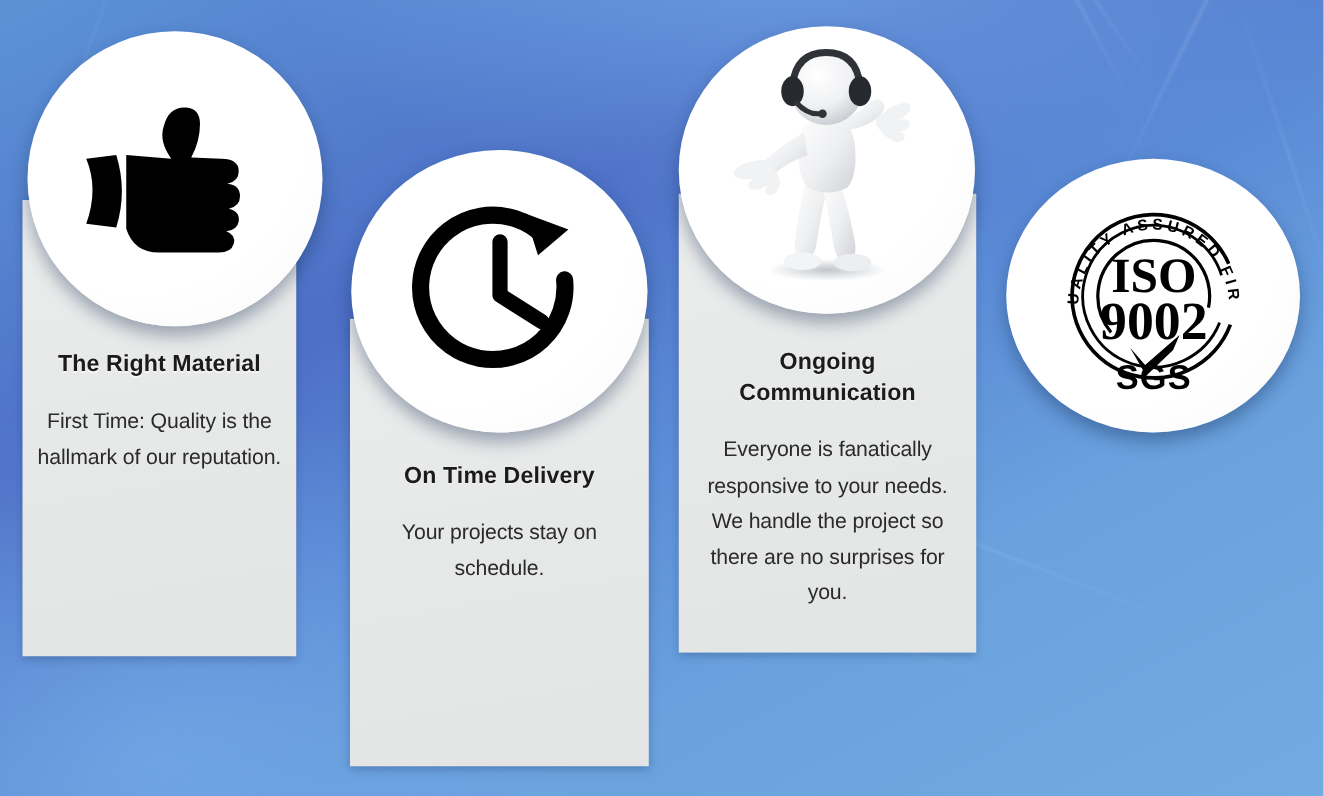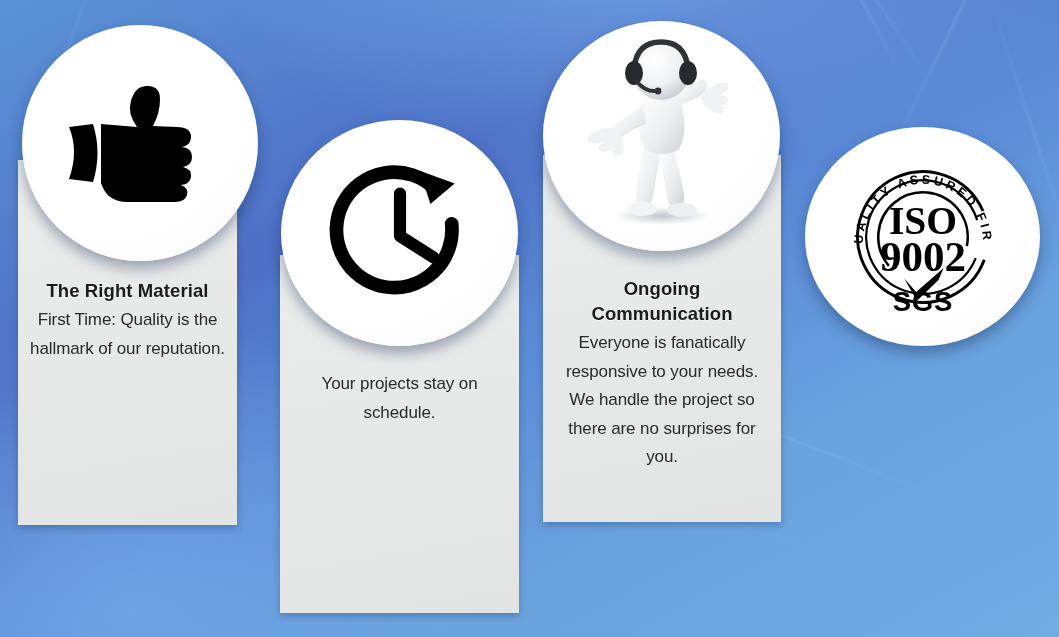--- a/index.html
+++ b/index.html
@@ -57,21 +57,21 @@
     font-size:18.5px;
     line-height:25px;
     letter-spacing:.1px;
     text-shadow:0 1px 0 rgba(255,255,255,.65);
   }
 
   .card-text {
     color:#2a2a2a;
     font-size:17px;
     line-height:28.5px;
-    margin-top:3px;
+    margin-top:20px;
     letter-spacing:-.1px;
   }
 
   
   .circle {
     position:absolute;
     border-radius:50%;
     background:radial-gradient(circle at 36% 30%, #ffffff 0%, #ffffff 62%, #fbfbfc 82%, #f2f3f5 100%);
     box-shadow: 0 7px 14px rgba(18,42,80,.38);
     display:flex; align-items:center; justify-content:center;
@@ -137,20 +137,21 @@
                  Q120 119 110 119
                  L62 119
                  Q42 119 36 100
                  Z" fill="#000"></path>
       </svg>
     </span>
   </div>
 
   <div class="card" id="card-2">
     <div class="card-body" id="body-2">
+      <div class="card-title">On Time Delivery</div>
       <div class="card-text">Your projects stay on schedule.</div>
     </div>
   </div>
   <div class="circle" id="circ-2">
     <span>
       <svg width="152" height="152" viewBox="0 0 100 100" aria-hidden="true">
 
         <path d="M72.5 20.5
                  A38 38 0 1 0 84 44" fill="none" stroke="#000" stroke-width="9" stroke-linecap="round"></path>
 

